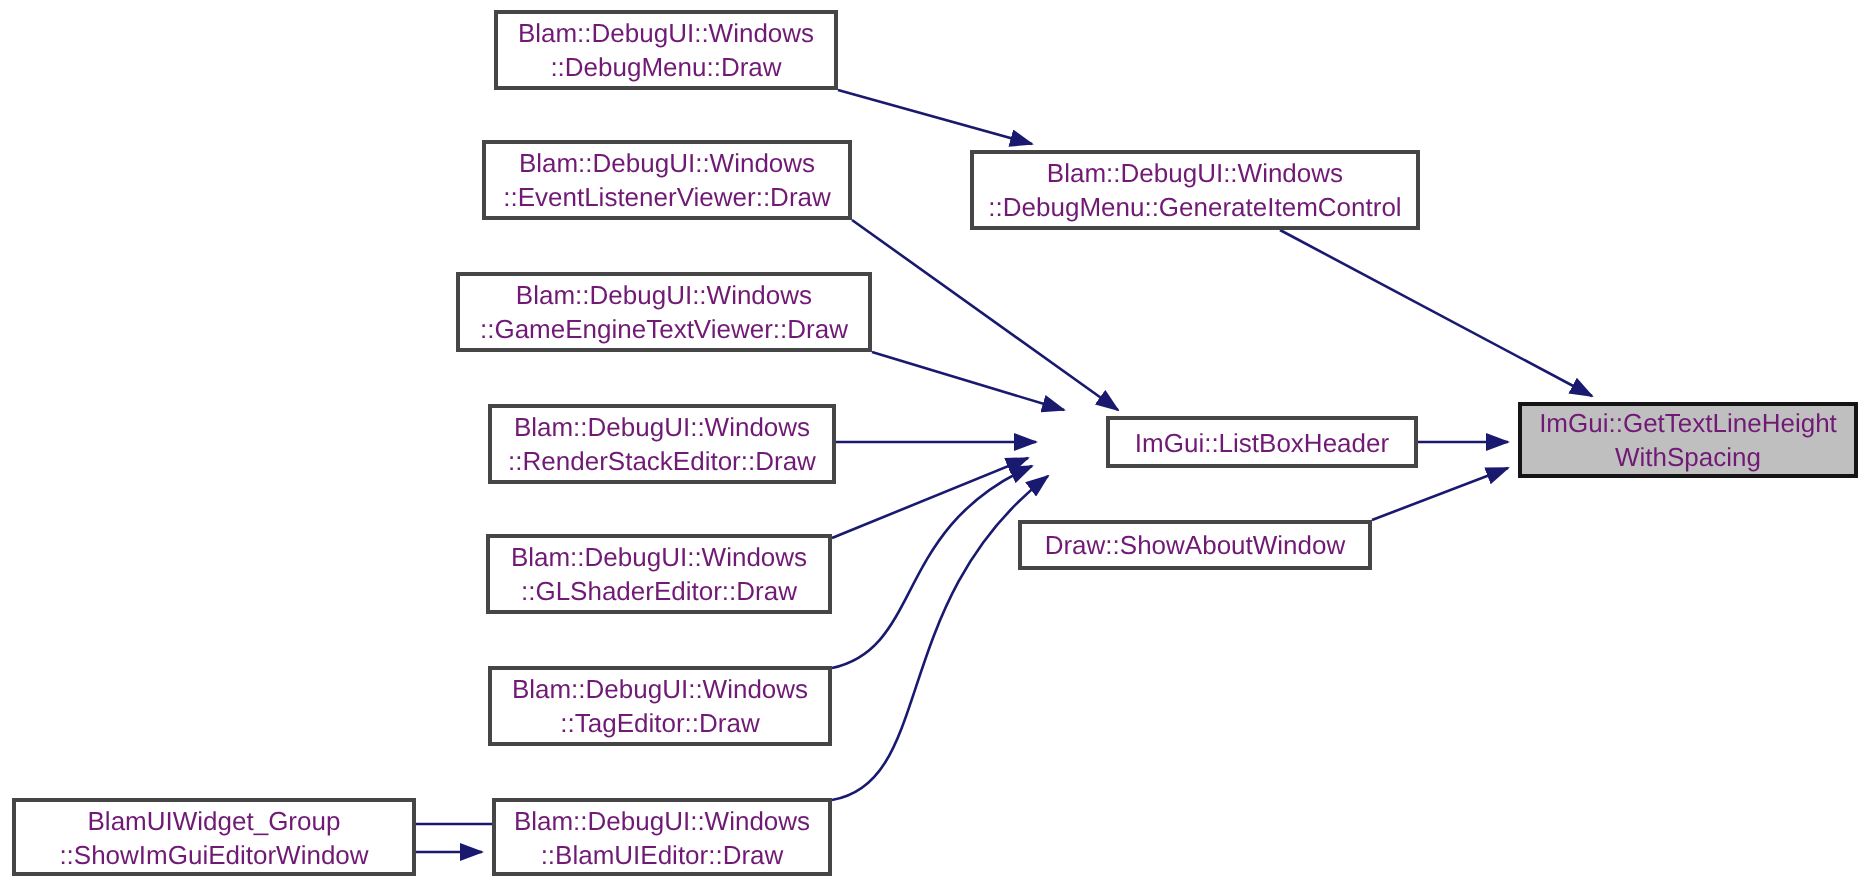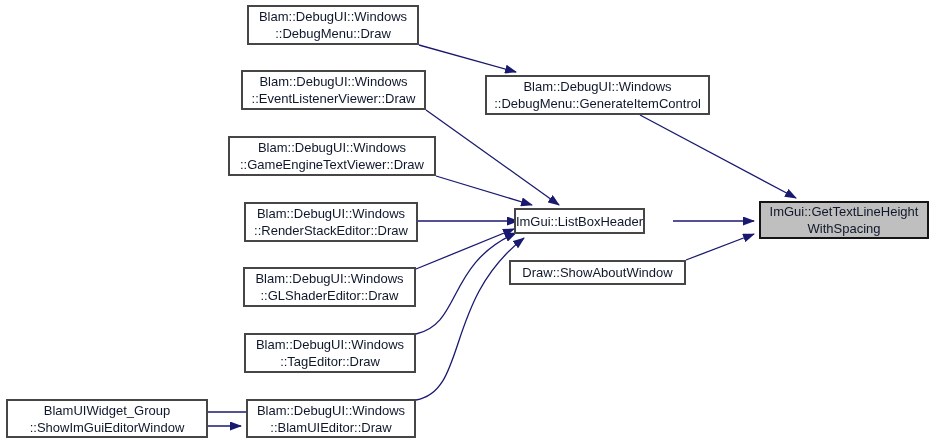--- a/index.html
+++ b/index.html
@@ -20,21 +20,21 @@
     left: 0;
     top: 0;
     width: 935px;
     height: 444px;
   }
   .node {
     position: absolute;
     box-sizing: border-box;
     background: #ffffff;
     border: 2px solid #464646;
-    color: #0f172a;
+    color: #701a75;
     font-size: 13px;
     line-height: 17px;
     text-align: center;
     white-space: pre-line;
     display: flex;
     align-items: center;
     justify-content: center;
     cursor: pointer;
   }
   .node.highlight {
@@ -90,20 +90,20 @@
 
   <div class="node" style="left:246px; top:399px; width:170px; height:39px;">Blam::DebugUI::Windows
 ::BlamUIEditor::Draw</div>
 
   <div class="node" style="left:6px;   top:399px; width:202px; height:39px;">BlamUIWidget_Group
 ::ShowImGuiEditorWindow</div>
 
   <div class="node" style="left:485px; top:75px;  width:225px; height:40px;">Blam::DebugUI::Windows
 ::DebugMenu::GenerateItemControl</div>
 
-  <div class="node" style="left:514px; top:208px; width:131px; height:26px;">ImGui::ListBoxHeader</div>
+  <div class="node" style="left:553px; top:208px; width:156px; height:26px;">ImGui::ListBoxHeader</div>
 
   <div class="node" style="left:509px; top:260px; width:177px; height:25px;">Draw::ShowAboutWindow</div>
 
   <div class="node highlight" style="left:759px; top:201px; width:170px; height:38px;">ImGui::GetTextLineHeight
 WithSpacing</div>
 
 </div>
 
 </body></html>

